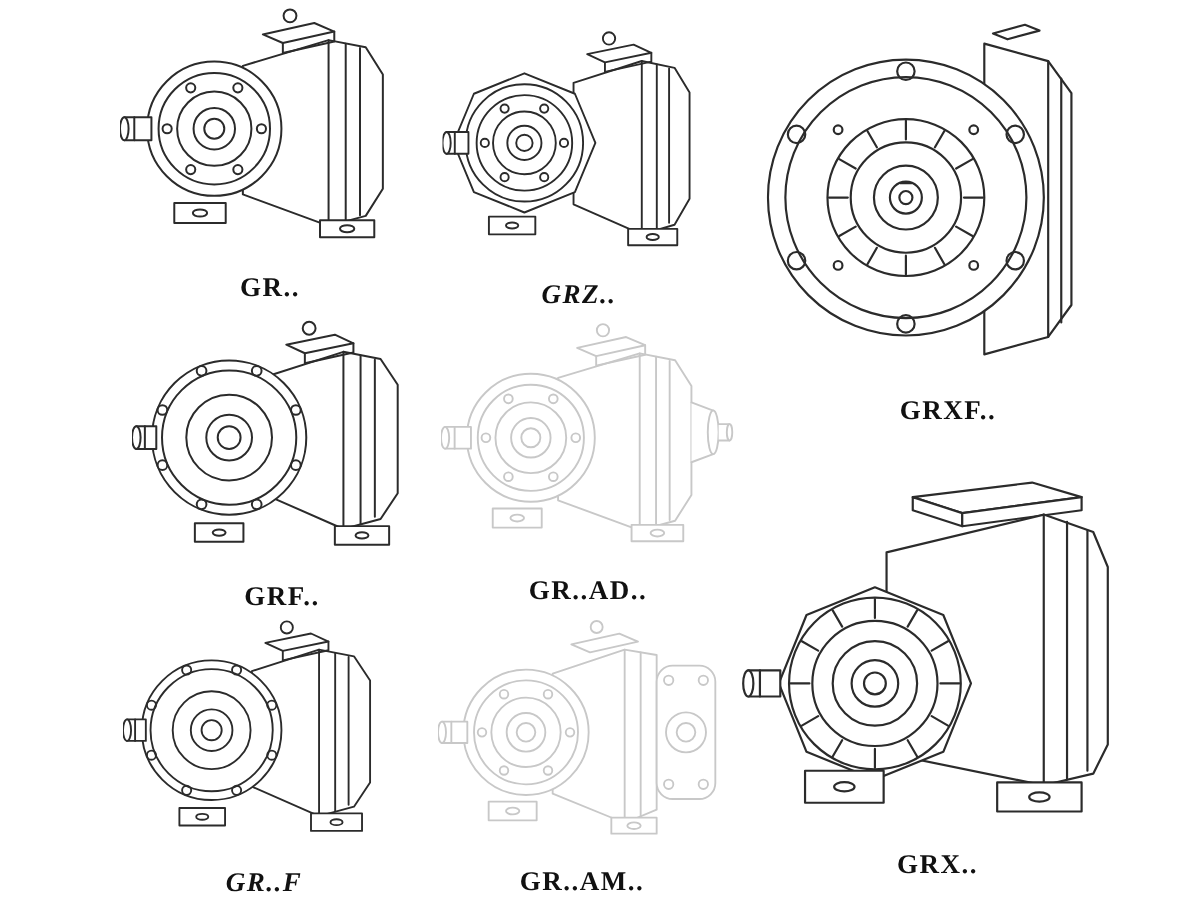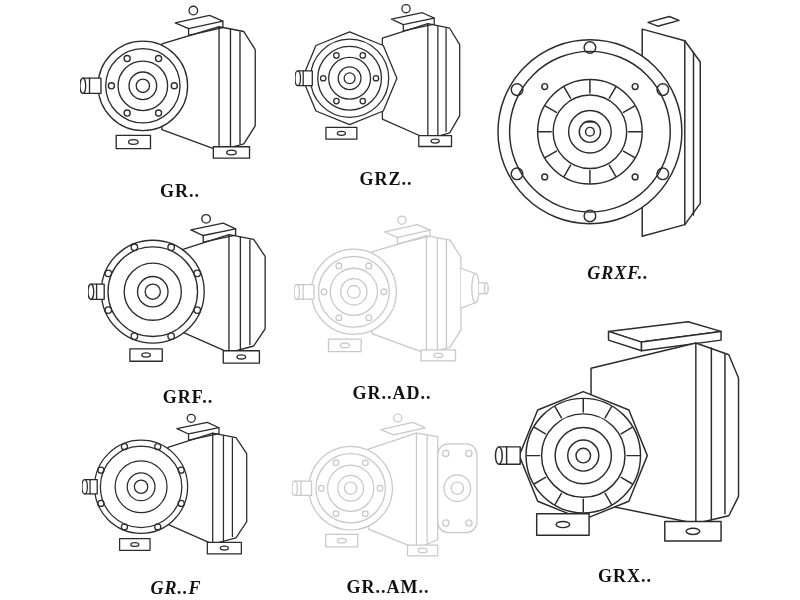--- a/index.html
+++ b/index.html
@@ -17,22 +17,22 @@
   .drawing.faded { color: var(--line-faded, #c8c8c8); }
   .caption {
     margin-top:0;
     font-weight:bold;
     font-size:18px;
     letter-spacing:1px;
     color: var(--label-text, #111111);
     white-space:nowrap;
   }
   #cell-gr   { left:80px;  top:2px;   width:200px; }
-  #cell-grz  { left:295px; top:0;   width:182px; }
-  #cell-grxf { left:497px; top:2px;   width:242px;font-style:italic; }
+  #cell-grz  { left:295px; top:17px;   width:182px;font-style:italic; }
+  #cell-grxf { left:511px; top:2px;   width:242px; }
   #cell-grf  { left:88px;  top:206px; width:200px; }
   #cell-grad { left:294px; top:212px; width:196px;text-align:right; }
   #cell-grx  { left:494px; top:312px; width:262px; }
   #cell-grff { left:82px;  top:408px; width:188px;font-style:italic; }
   #cell-gram { left:292px; top:410px; width:192px; }
 </style>
 </head>
 <body>
 
 <div class="canvas">

